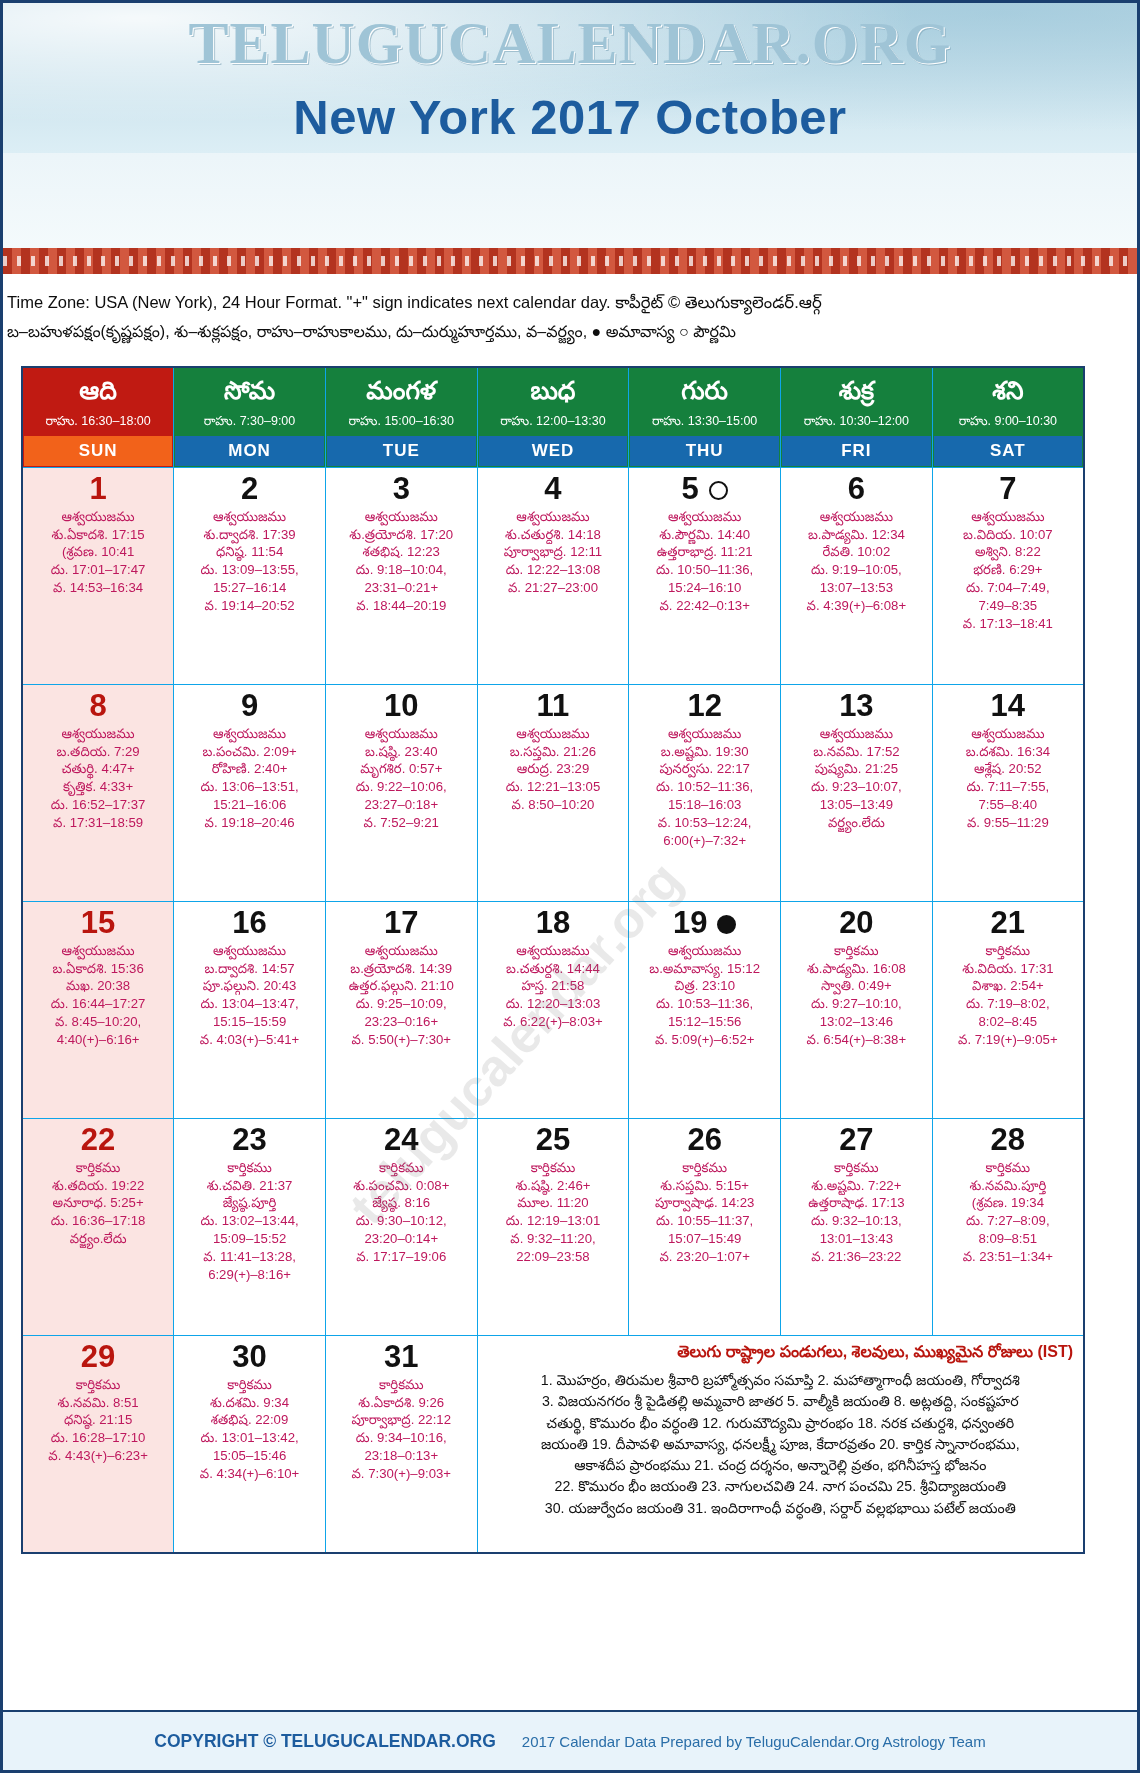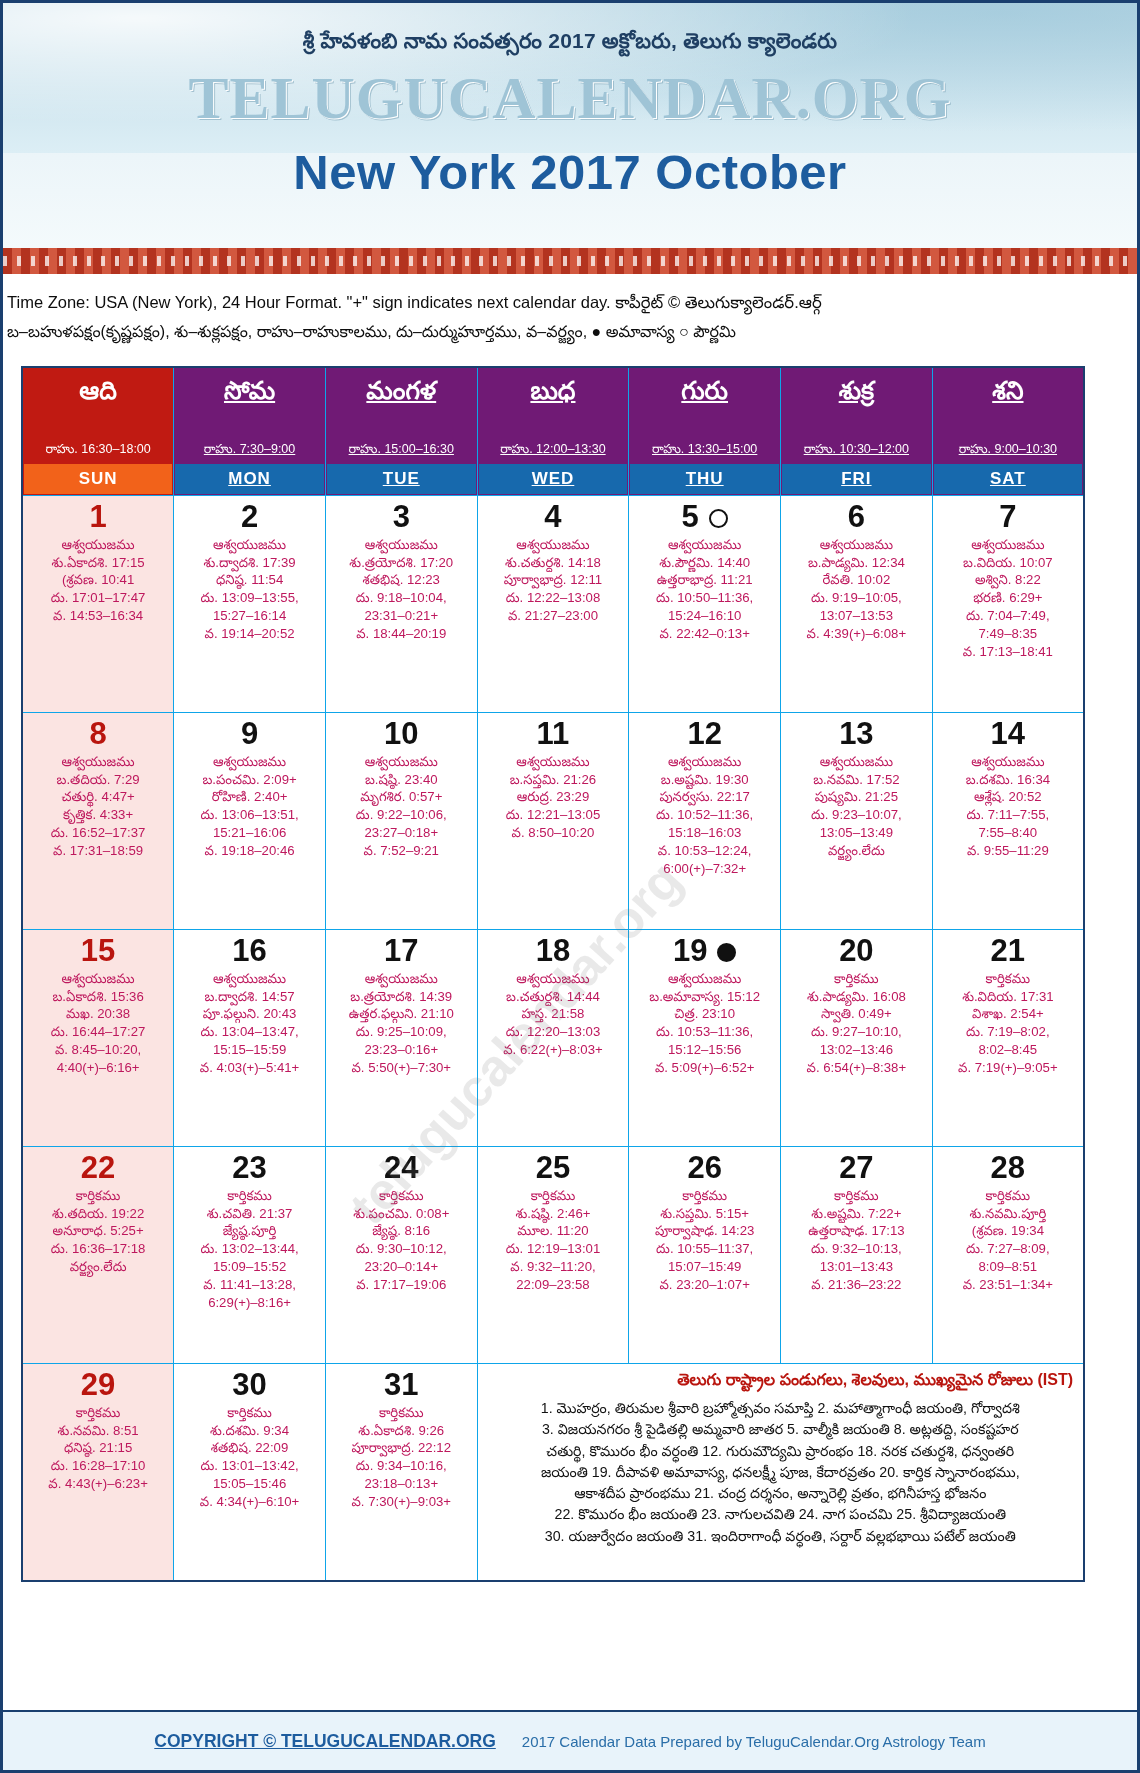--- a/index.html
+++ b/index.html
@@ -21,52 +21,51 @@
   .ornament:after{content:"";position:absolute;left:0;top:8px;width:100%;height:10px;
      background-image:repeating-linear-gradient(90deg,rgba(255,255,255,.75) 0 4px,rgba(255,255,255,0) 4px 14px);}
   
   .notes{padding:12px 20px 6px 4px;text-align:left;}
   .note-line{font-size:16.5px;color:#0d0d0d;margin:7px 0;}
   .note-line.second{font-size:16px;}
   
   .cal{margin:8px 18px 0 18px;border:2px solid #1a3f6f;border-collapse:collapse;width:1064px;table-layout:fixed;}
   .cal th,.cal td{border:1px solid #0ea5e9;vertical-align:top;}
   thead .te{font-size:25px;font-weight:bold;padding:7px 0 3px 0;text-align:center;}
-  thead .rahu{font-size:12.5px;text-align:center;padding-bottom:5px;font-weight:normal;margin-top:28px;}
+  thead .rahu{font-size:12.5px;text-align:center;padding-bottom:5px;font-weight:normal;}
   thead .en{font-size:17px;font-weight:bold;padding:5px 0;letter-spacing:1px;}
   th.sun{background:#c01a12;color:#ffffff;}
   th.sun .en{background:#f2621a;color:#ffffff;}
-  th.wk{background:#701a75;color:#ffffff;text-decoration:underline;}
+  th.wk{background:#15803d;color:#ffffff;}
   th.wk .en{background:#1769ad;color:#ffffff;}
   td.day{height:205px;padding:5px 4px 6px 4px;background:#ffffff;position:relative;}
   td.sund{background:#fbe4e2;}
   .dnum{text-align:center;font-size:31px;font-weight:bold;color:#111111;line-height:1.05;margin-bottom:2px;}
   td.sund .dnum{color:#b9150e;}
   .dlines{font-size:13.2px;line-height:1.36;text-align:center;color:#be185d;}
   .moon{display:inline-block;width:15px;height:15px;border-radius:50%;border:2px solid #111;margin-left:10px;vertical-align:middle;}
   .moon.new{background:#111;}
   .moon.full{background:#ffffff;}
   
   td.fest{background:#ffffff;padding:7px 10px;}
   .fest-title{text-align:right;color:#b9150e;font-weight:bold;font-size:16px;margin-bottom:5px;}
   .fest-body{font-size:14.2px;line-height:1.5;color:#111111;text-align:center;}
   
   .wm{position:absolute;left:280px;top:1010px;font-size:52px;color:rgba(120,120,120,.16);transform:rotate(-48deg);font-weight:bold;pointer-events:none;}
   
   .footer{position:absolute;left:0;bottom:0;width:100%;height:58px;background:#e8f3fa;border-top:2px solid #1a3f6f;display:flex;align-items:center;justify-content:center;gap:26px;}
-  .f-copy{font-size:17.5px;font-weight:bold;color:#1d5c9e;text-decoration:underline;}
+  .f-copy{font-size:17.5px;font-weight:bold;color:#1d5c9e;}
   .f-prep{font-size:15px;color:#2a6ea8;}
 </style>
 </head>
 <body>
 
 <div class="page">
 
   <div class="header">
-    <div class="hdr-telugu">శ్రీ హేవళంబి నామ సంవత్సరం 2017 అక్టోబరు, తెలుగు క్యాలెండరు</div>
     <div class="hdr-site">TELUGUCALENDAR.ORG</div>
     <div class="hdr-title">New York 2017 October</div>
   </div>
 
   <div class="ornament"></div>
 
   <div class="notes">
     <div class="note-line">Time Zone: USA (New York), 24 Hour Format.   "+" sign indicates next calendar day.  కాపీరైట్ © తెలుగుక్యాలెండర్.ఆర్గ్</div>
     <div class="note-line second">బ–బహుళపక్షం(కృష్ణపక్షం), శు–శుక్లపక్షం, రాహు–రాహుకాలము, దు–దుర్ముహూర్తము, వ–వర్జ్యం, ● అమావాస్య ○ పౌర్ణమి</div>
   </div>

